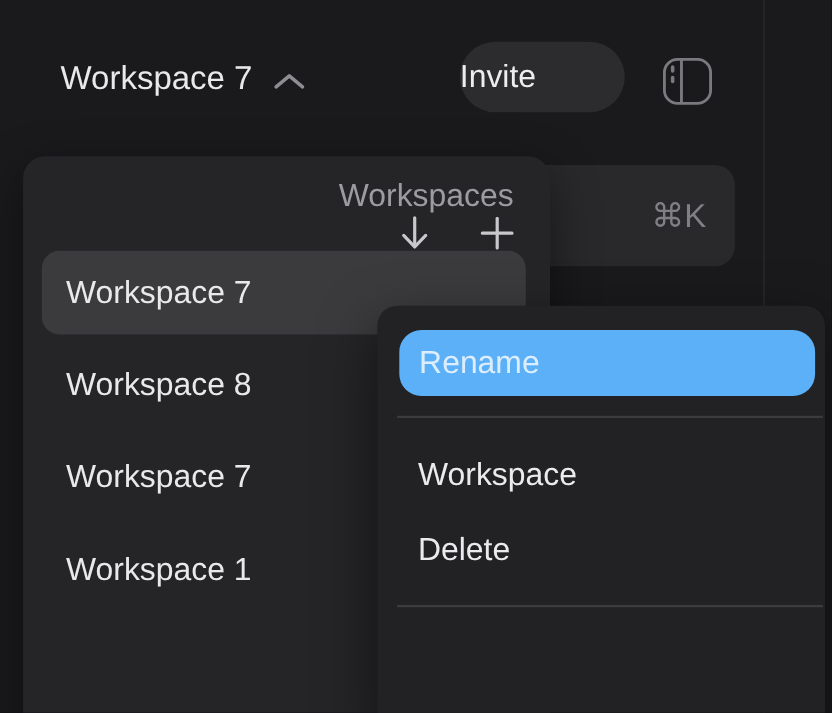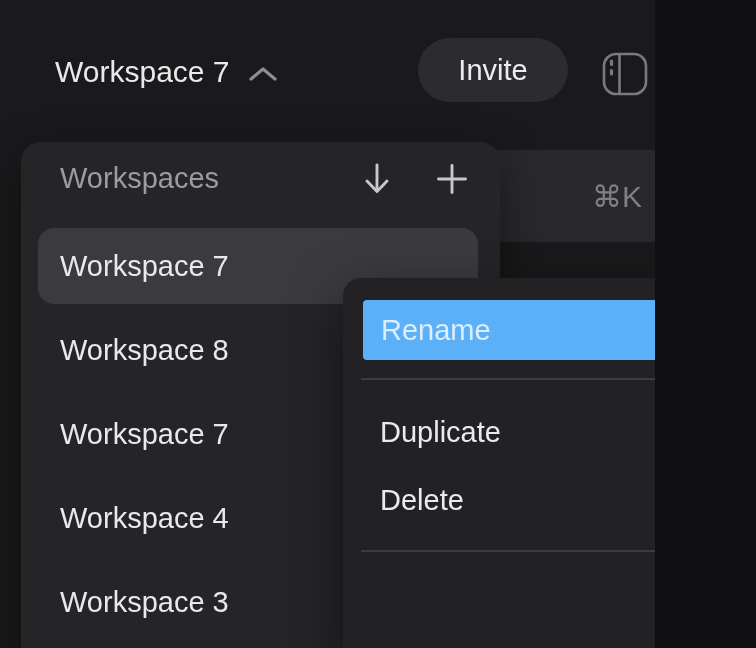--- a/index.html
+++ b/index.html
@@ -1,19 +1,19 @@
 <!DOCTYPE html>
 <html><head>
 <meta charset="utf-8">
 <style>
   * { margin:0; padding:0; box-sizing:border-box; }
   html,body { background:#101012; }
   .screen {
     position:relative;
-    width:655px; height:648px;
+    width:756px; height:648px;
     background:#1a1a1c;
     overflow:hidden;
     font-family:"Liberation Sans", sans-serif;
     -webkit-font-smoothing:antialiased;
   }
 
   
   .ws-switcher {
     position:absolute; left:55px; top:52px;
     display:flex; align-items:center; gap:18px;
@@ -21,21 +21,21 @@
   }
   .ws-title { font-size:30px; color:#e9e9eb; line-height:40px; }
   .chevron-up { width:30px; height:18px; margin-top:4px; }
 
   .invite-btn {
     position:absolute; left:418px; top:38px;
     width:150px; height:64px;
     border-radius:32px;
     background:#2c2c2f;
     color:#ededef; font-size:29px;
-    display:flex; align-items:center; justify-content:center;
+    display:flex; align-items:center; justify-content:flex-start;
     border:none; cursor:pointer;
   }
 
   .panel-toggle {
     position:absolute; left:602px; top:52px;
     width:46px; height:44px; cursor:pointer;
     background:none; border:none; padding:0;
   }
 
   .vline {
@@ -63,21 +63,21 @@
     width:479px; height:540px;
     border-radius:20px;
     background:#252528;
     z-index:2;
     box-shadow:0 14px 44px rgba(0,0,0,.45);
     padding-top:20px;
   }
   .dropdown-header {
     height:52px;
     margin:0 33px 14px 39px;
-    display:flex; align-items:flex-start;
+    display:flex; align-items:flex-end;flex-direction:column;
   }
   .dropdown-header .hdr-label {
     flex:1; font-size:29px; color:#9c9ca0;
   }
   .hdr-icons { display:flex; align-items:center; gap:46px; }
   .icon-btn { background:none; border:none; padding:0; cursor:pointer; display:flex; }
 
   .ws-list { padding-left:17px; }
   .ws-row {
     width:440px; height:76px;
@@ -101,21 +101,21 @@
     padding-top:22px;
   }
   .menu-item {
     display:flex; align-items:center;
     font-size:29px; color:#ebebed;
     cursor:pointer;
   }
   .menu-item.highlighted {
     margin:0 9px 0 20px;
     height:60px;
-    border-radius:4px;
+    border-radius:20px;
     background:#5bb0f8;
     color:#dcedfe;
     padding-left:18px;
   }
   .menu-item.plain { padding-left:37px; }
   .mi-duplicate { margin-top:16px; height:72px; }
   .mi-export   { height:64px; }
   .mi-delete   { margin-top:17px; height:72px; }
   .menu-divider {
     height:2px;
@@ -177,35 +177,32 @@
       <div class="ws-row selected">
         <span>Workspace 7</span>
       </div>
       <div class="ws-row">
         <span>Workspace 8</span>
       </div>
       <div class="ws-row">
         <span>Workspace 7</span>
       </div>
       <div class="ws-row">
-        <span>Workspace 4</span>
-      </div>
-      <div class="ws-row">
-        <span>Workspace 3</span>
+        <span>Workspace 1</span>
       </div>
     </div>
   </div>
 
   <div class="context-menu">
     <div class="menu-item highlighted">
       <span>Rename</span>
     </div>
     <div class="menu-divider"></div>
     <div class="menu-item plain mi-duplicate">
-      <span>Duplicate</span>
+      <span>Workspace</span>
     </div>
     <div class="menu-item plain mi-export">
       <span>Delete</span>
     </div>
     <div class="menu-divider"></div>
   </div>
 
 </div>
 
 </body></html>

